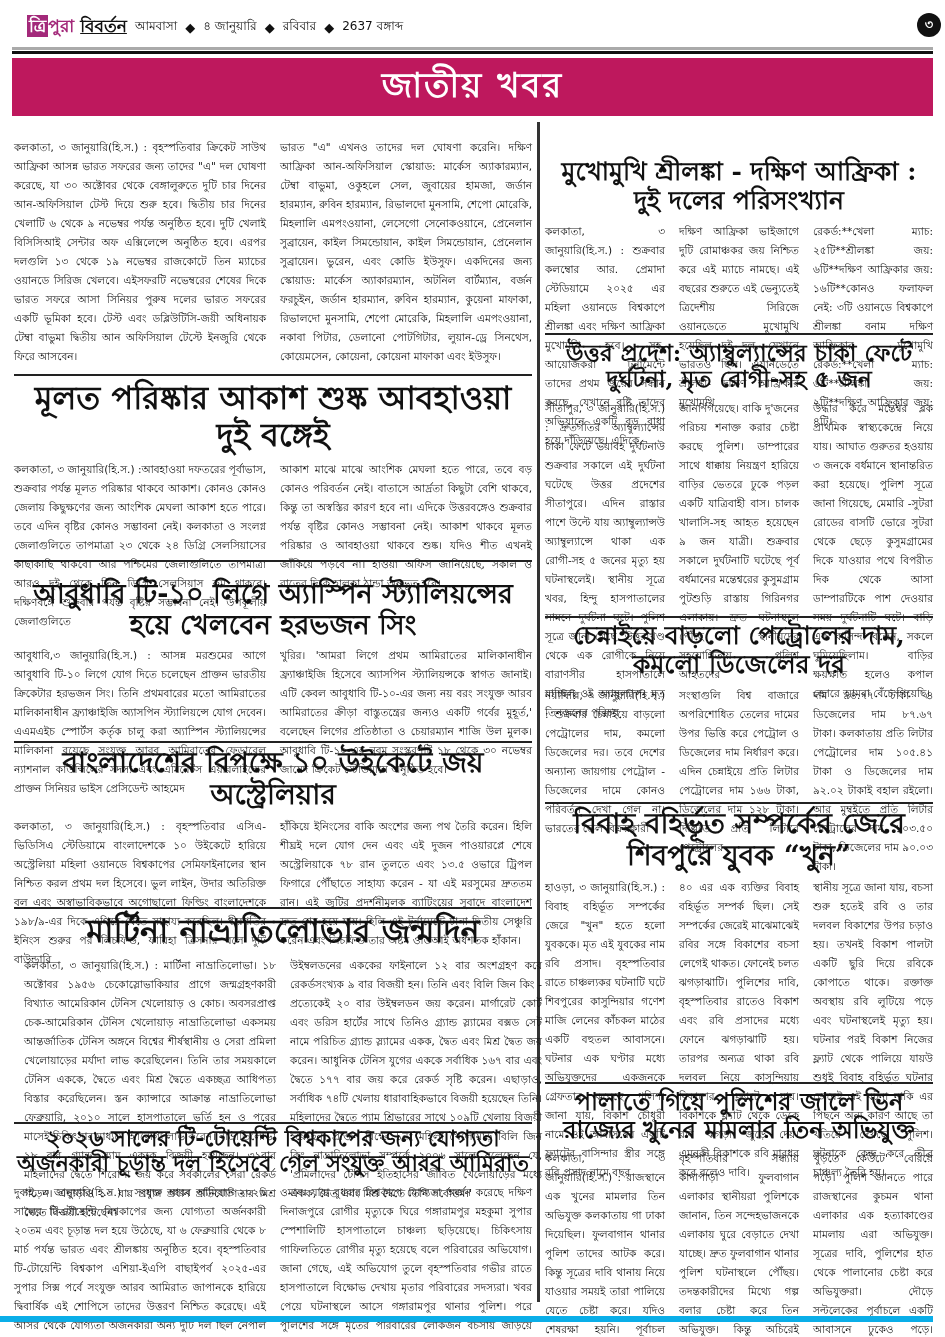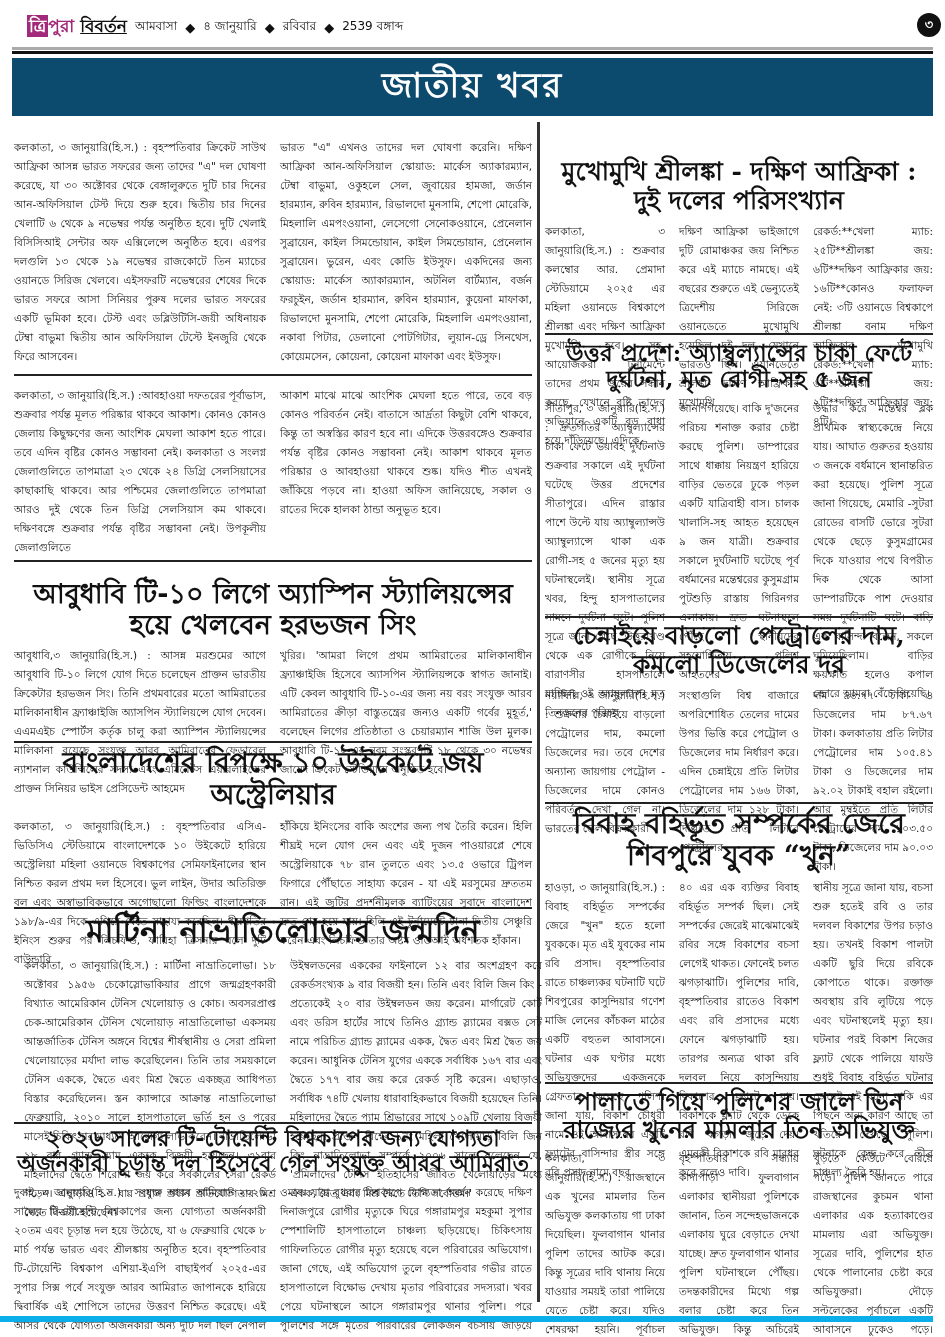--- a/index.html
+++ b/index.html
@@ -11,21 +11,21 @@
   .logo .l1 { background: #a3297a; color: #fff; padding: 0 2px; line-height: 22px; }
   .logo .l2 { color: #a3297a; margin-right: 6px; }
   .logo .l3 { color: #111; text-decoration: underline; }
   .dateline { font-size: 12px; margin-left: 8px; display: flex; align-items: center; gap: 8px; }
   .diamond { font-size: 13px; }
   .page-num { position: absolute; right: 6px; top: 3px; width: 24px; height: 24px; border-radius: 50%; background: #111; color: #fff; font-size: 13px; font-weight: bold; display: flex; align-items: center; justify-content: center; }
 
   .rule-grey { position: absolute; left: 12px; width: 921px; top: 47px; height: 3px; background: #aaa; }
   .rule-black { position: absolute; left: 12px; width: 921px; top: 51px; height: 3px; background: #111; }
 
-  .banner { position: absolute; left: 12px; top: 58px; width: 921px; height: 58px; background: #0c4a6e; display: flex; align-items: center; justify-content: center; }
+  .banner { position: absolute; left: 12px; top: 58px; width: 921px; height: 58px; background: #be185d; display: flex; align-items: center; justify-content: center; }
   .banner span { color: #fff; font-size: 34px; font-weight: bold; letter-spacing: 2px; }
 
   .colsep { position: absolute; left: 537px; top: 122px; width: 3px; height: 1180px; background: #333; }
 
   .story { position: absolute; }
   .headline { font-family: "DejaVu Serif", serif; font-weight: bold; text-align: center; color: #111; line-height: 1.15; }
   .body { display: grid; column-gap: 14px; font-size: 10.5px; line-height: 19px; text-align: justify; margin-top: 6px; }
   .body p { margin: 0; }
   .hr { position: absolute; height: 2px; background: #222; }
 
@@ -40,21 +40,21 @@
     <span class="l2">পুরা</span>
     <span class="l3">বিবর্তন</span>
   </div>
   <div class="dateline">
     <span>আমবাসা</span>
     <span class="diamond">◆</span>
     <span>৪ জানুয়ারি</span>
     <span class="diamond">◆</span>
     <span>রবিবার</span>
     <span class="diamond">◆</span>
-    <span>2539 বঙ্গাব্দ</span>
+    <span>2637 বঙ্গাব্দ</span>
   </div>
   <div class="page-num">৩</div>
 </div>
 <div class="rule-grey"></div>
 <div class="rule-black"></div>
 
 <div class="banner">
   <span>জাতীয় খবর</span>
 </div>
 
@@ -62,20 +62,21 @@
 
 <div class="story" style="left:14px; top:132px; width:518px;">
   <div class="body" style="grid-template-columns:1fr 1fr;">
     <p>কলকাতা, ৩ জানুয়ারি(হি.স.) : বৃহস্পতিবার ক্রিকেট সাউথ আফ্রিকা আসন্ন ভারত সফরের জন্য তাদের "এ" দল ঘোষণা করেছে, যা ৩০ অক্টোবর থেকে বেঙ্গালুরুতে দুটি চার দিনের আন-অফিসিয়াল টেস্ট দিয়ে শুরু হবে। দ্বিতীয় চার দিনের খেলাটি ৬ থেকে ৯ নভেম্বর পর্যন্ত অনুষ্ঠিত হবে। দুটি খেলাই বিসিসিআই সেন্টার অফ এক্সিলেন্সে অনুষ্ঠিত হবে। এরপর দলগুলি ১৩ থেকে ১৯ নভেম্বর রাজকোটে তিন ম্যাচের ওয়ানডে সিরিজ খেলবে। এইসফরটি নভেম্বরের শেষের দিকে ভারত সফরে আসা সিনিয়র পুরুষ দলের ভারত সফরের একটি ভূমিকা হবে। টেস্ট এবং ডব্লিউটিসি-জয়ী অধিনায়ক টেম্বা বাভুমা দ্বিতীয় আন অফিসিয়াল টেস্টে ইনজুরি থেকে ফিরে আসবেন।</p>
     <p>ভারত "এ" এখনও তাদের দল ঘোষণা করেনি। দক্ষিণ আফ্রিকা আন-অফিসিয়াল স্কোয়াড: মার্কেস অ্যাকারম্যান, টেম্বা বাভুমা, ওকুহলে সেল, জুবায়ের হামজা, জর্ডান হারম্যান, রুবিন হারম্যান, রিভালদো মুনসামি, শেপো মোরেকি, মিহলালি এমপংওয়ানা, লেসেগো সেনোকওয়ানে, প্রেনেলান সুব্রায়েন, কাইল সিমন্ডোয়ান, কাইল সিমন্ডোয়ান, প্রেনেলান সুব্রায়েন। ভুরেন, এবং কোডি ইউসুফ। একদিনের জন্য স্কোয়াড: মার্কেস অ্যাকারম্যান, অটনিল বার্টম্যান, বর্জন ফরচুইন, জর্ডান হারম্যান, রুবিন হারম্যান, কুয়েনা মাফাকা, রিভালদো মুনসামি, শেপো মোরেকি, মিহলালি এমপংওয়ানা, নকাবা পিটার, ডেলানো পোটগিটার, লুয়ান-ড্রে সিনথেস, কোয়েমসেন, কোয়েনা, কোয়েনা মাফাকা এবং ইউসুফ।</p>
   </div>
 </div>
 <div class="hr" style="left:14px; top:374px; width:518px;"></div>
 
 <div class="story" style="left:14px; top:380px; width:518px;">
+  <div class="headline" style="font-size:32px;">মূলত পরিষ্কার আকাশ শুষ্ক আবহাওয়া দুই বঙ্গেই</div>
   <div class="body" style="grid-template-columns:1fr 1fr;">
     <p>কলকাতা, ৩ জানুয়ারি(হি.স.) :আবহাওয়া দফতরের পূর্বাভাস, শুক্রবার পর্যন্ত মূলত পরিষ্কার থাকবে আকাশ। কোনও কোনও জেলায় কিছুক্ষণের জন্য আংশিক মেঘলা আকাশ হতে পারে। তবে এদিন বৃষ্টির কোনও সম্ভাবনা নেই। কলকাতা ও সংলগ্ন জেলাগুলিতে তাপমাত্রা ২৩ থেকে ২৪ ডিগ্রি সেলসিয়াসের কাছাকাছি থাকবে। আর পশ্চিমের জেলাগুলিতে তাপমাত্রা আরও দুই থেকে তিন ডিগ্রি সেলসিয়াস কম থাকবে। দক্ষিণবঙ্গে শুক্রবার পর্যন্ত বৃষ্টির সম্ভাবনা নেই। উপকূলীয় জেলাগুলিতে</p>
     <p>আকাশ মাঝে মাঝে আংশিক মেঘলা হতে পারে, তবে বড় কোনও পরিবর্তন নেই। বাতাসে আর্দ্রতা কিছুটা বেশি থাকবে, কিন্তু তা অস্বস্তির কারণ হবে না। এদিকে উত্তরবঙ্গেও শুক্রবার পর্যন্ত বৃষ্টির কোনও সম্ভাবনা নেই। আকাশ থাকবে মূলত পরিষ্কার ও আবহাওয়া থাকবে শুষ্ক। যদিও শীত এখনই জাঁকিয়ে পড়বে না। হাওয়া অফিস জানিয়েছে, সকাল ও রাতের দিকে হালকা ঠান্ডা অনুভূত হবে।</p>
   </div>
 </div>
 <div class="hr" style="left:14px; top:560px; width:518px;"></div>
 
 <div class="story" style="left:14px; top:578px; width:518px;">
   <div class="headline" style="font-size:27px;">আবুধাবি টি-১০ লিগে অ্যাস্পিন স্ট্যালিয়ন্সের হয়ে খেলবেন হরভজন সিং</div>
   <div class="body" style="grid-template-columns:1fr 1fr;">

